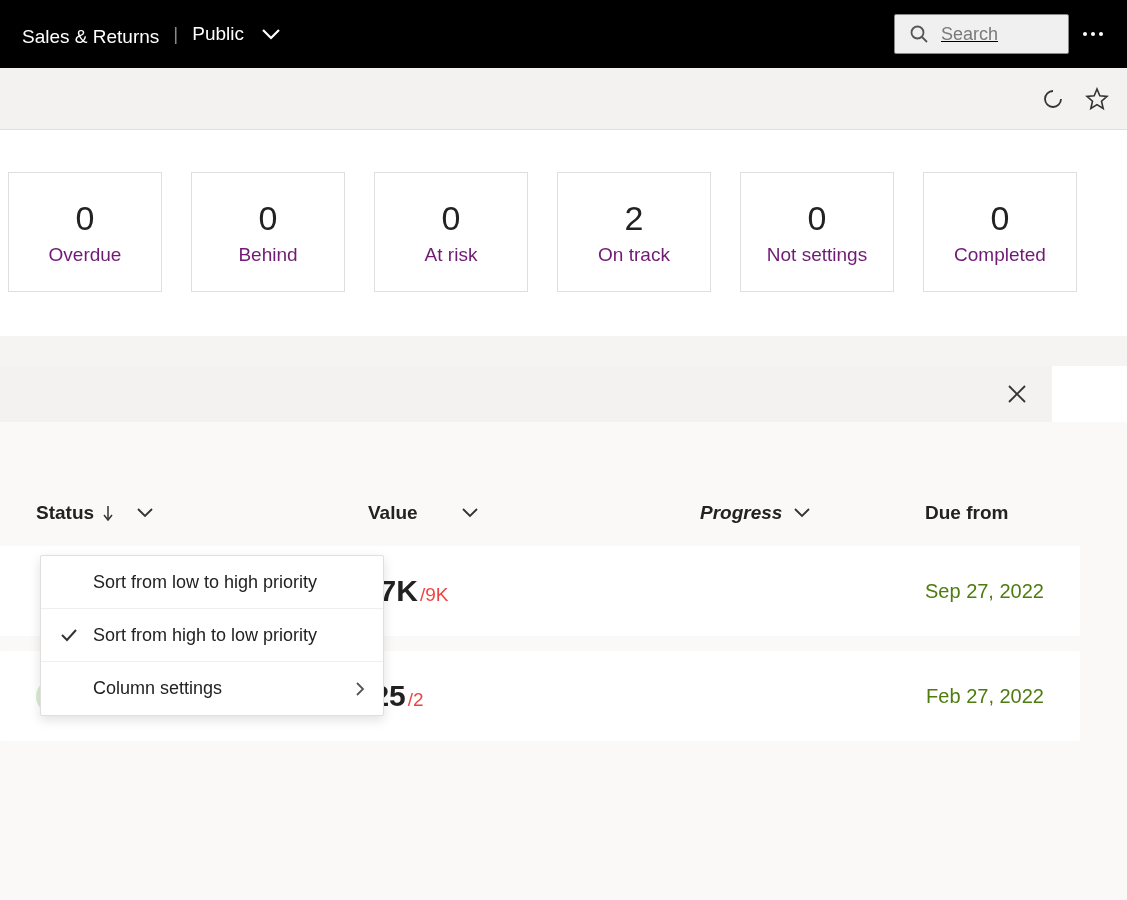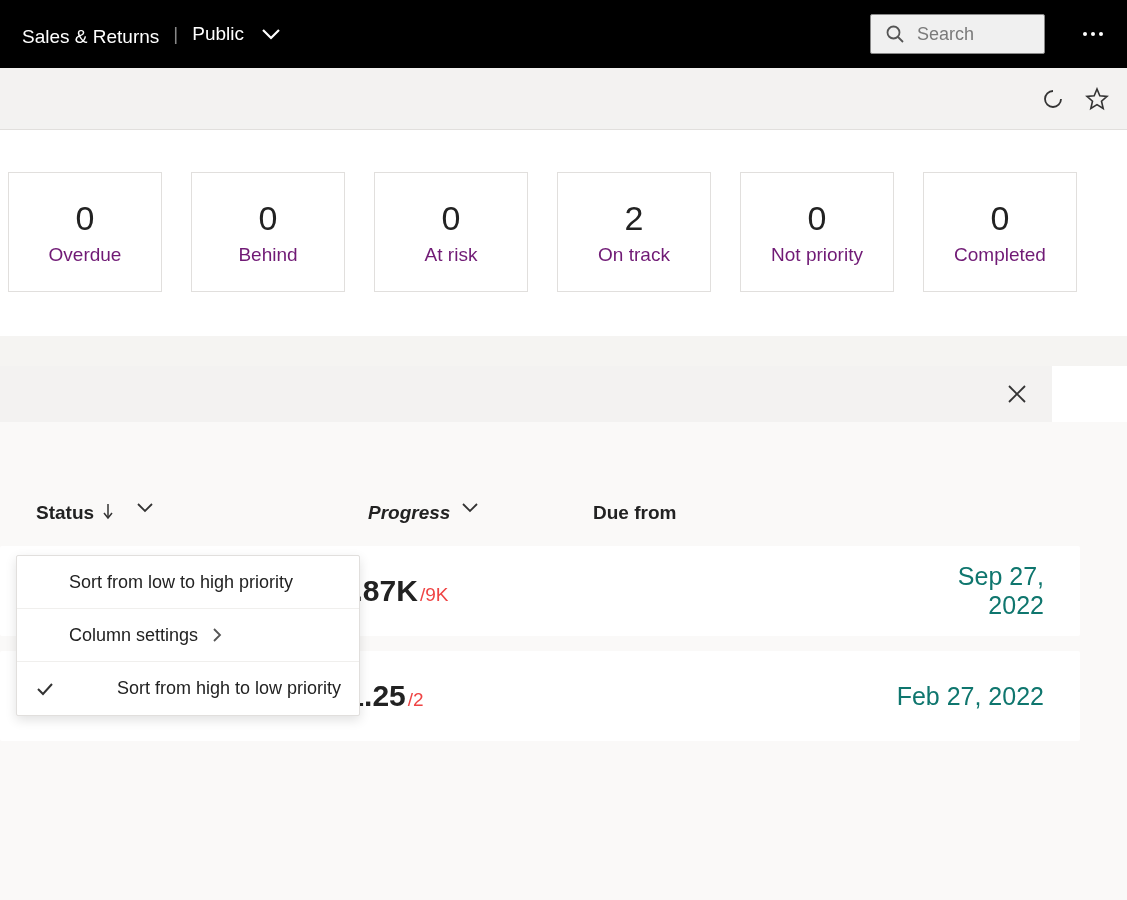--- a/index.html
+++ b/index.html
@@ -41,21 +41,22 @@
     }
     .header-visibility {
       display: flex;
       align-items: center;
       gap: 17px;
       cursor: pointer;
     }
     .header-right {
       display: flex;
       align-items: center;
-      gap: 36px;
+      gap: 12px;
+      text-decoration: underline;
     }
     .search-box {
       background: #f0f0f0;
       border: 1px solid #888;
       border-radius: 2px;
       height: 40px;
       width: 175px;
       display: flex;
       align-items: center;
       padding: 0 14px;
@@ -151,21 +152,21 @@
       padding-top: 80px;
       height: 500px;
     }
     .table-headers {
       display: flex;
       padding: 0 36px 22px 36px;
       align-items: center;
     }
     .col-header {
       display: flex;
-      align-items: flex-start;
+      align-items: center;
       gap: 8px;
       font-size: 19px;
       font-weight: 600;
       color: #222;
       cursor: pointer;
     }
     .col-status { width: 332px; }
     .col-value { width: 332px; }
     .col-progress { width: 225px; font-style: italic; }
     .col-duedate { width: 150px; }
@@ -173,21 +174,21 @@
     .col-value .chev { margin-left: 35px; }
     .col-progress .chev { margin-left: 3px; }
     
     
     .dropdown-menu {
       position: absolute;
       background: #fff;
       border: 1px solid #e1dfdd;
       box-shadow: 0 4px 12px rgba(0,0,0,0.12);
       width: 344px;
-      left: 16px;
+      left: 40px;
       top: 555px;
       z-index: 100;
       border-radius: 2px;
     }
     .dropdown-item {
       height: 53px;
       display: flex;
       align-items: center;
       padding: 0 18px;
       gap: 14px;
@@ -251,22 +252,22 @@
     }
     .value-sub {
       font-size: 19px;
       color: #ef4444;
     }
     .cell-progress {
       width: 225px;
     }
     .cell-duedate {
       width: 150px;
-      font-size: 25px;
-      color: #0f766e;
+      font-size: 20px;
+      color: #4d7c0f;
       text-align: right;
     }
     
     
     svg { display: block; }
   </style>
 </head>
 <body>
 
 <div class="top-header">
@@ -328,21 +329,21 @@
   <div class="stat-card">
     <div class="stat-card-value">0</div>
     <div class="stat-card-label">At risk</div>
   </div>
   <div class="stat-card">
     <div class="stat-card-value">2</div>
     <div class="stat-card-label">On track</div>
   </div>
   <div class="stat-card">
     <div class="stat-card-value">0</div>
-    <div class="stat-card-label">Not priority</div>
+    <div class="stat-card-label">Not settings</div>
   </div>
   <div class="stat-card">
     <div class="stat-card-value">0</div>
     <div class="stat-card-label">Completed</div>
   </div>
 </div>
 
 <div class="gray-separator"></div>
 
 <div class="panel-header">
@@ -358,20 +359,28 @@
   <div class="table-headers">
     <div class="col-header col-status">
       <span>Status</span>
       <span>
         <svg width="12" height="18" viewBox="0 0 12 18">
             <line x1="6" y1="2" x2="6" y2="15" stroke="#333" stroke-width="1.5"></line>
             <path d="M2 11 L6 16 L10 11" stroke="#333" stroke-width="1.5" fill="none"></path>
           </svg>
       </span>
       <span class="chev" style="margin-left:14px;">
+        <svg width="18" height="12" viewBox="0 0 18 12">
+            <path d="M2 2 L9 9 L16 2" stroke="#333" stroke-width="1.8" fill="none"></path>
+          </svg>
+      </span>
+    </div>
+    <div class="col-header col-value">
+      <span>Value</span>
+      <span class="chev">
         <svg width="18" height="12" viewBox="0 0 18 12">
             <path d="M2 2 L9 9 L16 2" stroke="#333" stroke-width="1.8" fill="none"></path>
           </svg>
       </span>
     </div>
     <div class="col-header col-progress">
       <span>Progress</span>
       <span class="chev">
         <svg width="18" height="12" viewBox="0 0 18 12">
             <path d="M2 2 L9 9 L16 2" stroke="#333" stroke-width="1.8" fill="none"></path>
@@ -406,31 +415,31 @@
     </div>
   </div>
 </div>
 
 <div class="dropdown-menu">
   <div class="dropdown-item">
     <span class="dropdown-item-icon"></span>
     <span>Sort from low to high priority</span>
   </div>
   <div class="dropdown-item">
-    <div class="label-wrap">
-      <span class="dropdown-item-icon"></span>
-      <span>Column settings</span>
-    </div>
-    <span>
-      <svg width="10" height="16" viewBox="0 0 10 16">
-          <path d="M2 2 L8 8 L2 14" stroke="#555" stroke-width="1.8" fill="none"></path>
-        </svg>
-    </span>
-  </div>
-  <div class="dropdown-item">
     <span class="dropdown-item-icon">
       <svg width="18" height="14" viewBox="0 0 18 14">
           <path d="M2 7 L7 12 L16 2" stroke="#333" stroke-width="2" fill="none"></path>
         </svg>
     </span>
     <span>Sort from high to low priority</span>
   </div>
+  <div class="dropdown-item">
+    <div class="label-wrap">
+      <span class="dropdown-item-icon"></span>
+      <span>Column settings</span>
+    </div>
+    <span>
+      <svg width="10" height="16" viewBox="0 0 10 16">
+          <path d="M2 2 L8 8 L2 14" stroke="#555" stroke-width="1.8" fill="none"></path>
+        </svg>
+    </span>
+  </div>
 </div>
 
 </body></html>

